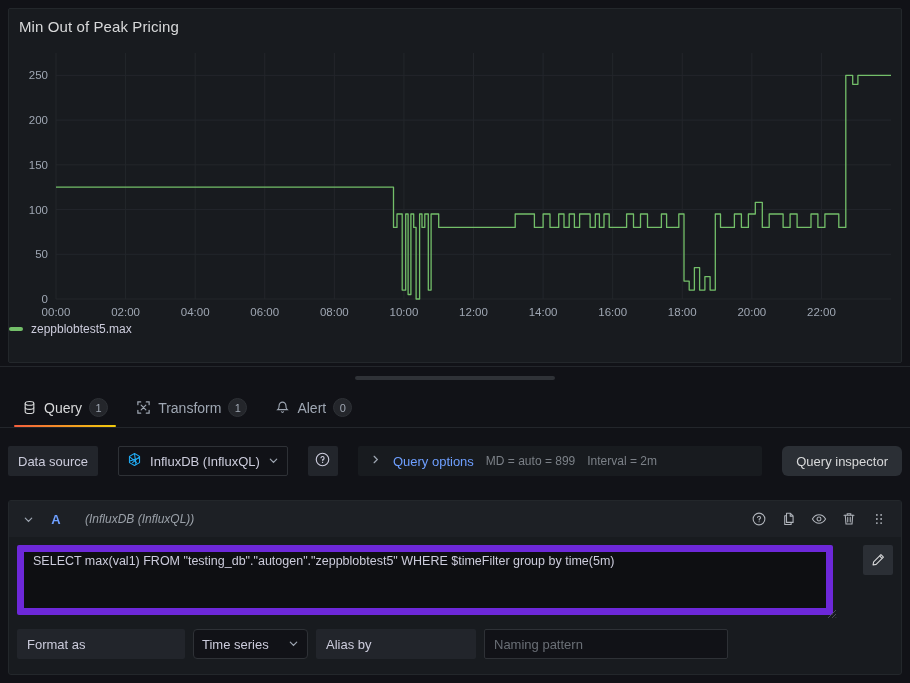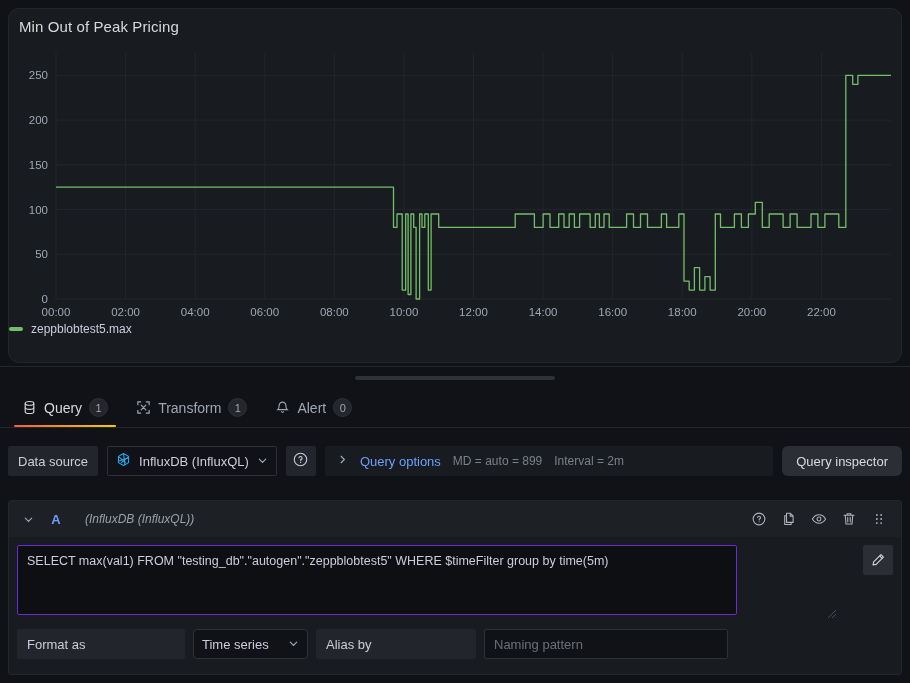--- a/index.html
+++ b/index.html
@@ -14,21 +14,21 @@
 
   
   #panel-area {
     position: absolute; left: 0; top: 0; width: 910px; height: 363px;
     padding: 8px 8px 0 8px;
   }
   .panel {
     width: 894px; height: 355px;
     background: #181b1f;
     border: 1px solid #23272b;
-    border-radius: 11px;
+    border-radius: 2px;
     position: relative;
   }
   .panel-title {
     position: absolute; left: 10px; top: 9px;
     font-size: 15px; color: #d8d9da; font-weight: 500;
     letter-spacing: .1px;
   }
   .chart-wrap { position: absolute; left: 0; top: 34px; width: 894px; height: 288px; }
   .chart-svg { display: block; }
   .legend {
@@ -75,21 +75,21 @@
     min-width: 19px; height: 19px; padding: 0 5px;
     border-radius: 10px; background: #24262b; border: 1px solid #2e3136;
     color: #9fa7b3; font-size: 11px;
     display: flex; align-items: center; justify-content: center;
   }
   .tab-icon { width: 15px; height: 15px; display: block; }
 
   
   #ds-row {
     position: absolute; left: 8px; top: 446px; width: 894px; height: 30px;
-    display: flex; align-items: stretch; gap: 3px;
+    display: flex; align-items: stretch; gap: 14px;
   }
   .ds-label {
     background: #22252b; border-radius: 2px;
     display: flex; align-items: center; padding: 0 10px;
     font-size: 13px; color: #ccccdc; height: 30px;
   }
   .ds-picker {
     margin-left: 6px; background: #111217; border: 1px solid #2e3136;
     border-radius: 2px; height: 30px; display: flex; align-items: center;
     gap: 8px; padding: 0 8px; min-width: 166px; cursor: pointer;
@@ -124,24 +124,24 @@
   }
   .qhead .collapse { width: 22px; display: flex; justify-content: center; cursor: pointer; }
   .qhead .refid { color: #6e9fff; font-size: 13px; font-weight: 600; width: 34px; text-align: center; }
   .qhead .dsname { color: #9aa0a8; font-size: 12px; font-style: italic; margin-left: 12px; }
   .qhead .spacer { flex: 1; }
   .qhead .actions { display: flex; align-items: center; gap: 14px; padding-right: 6px; }
   .icon-btn { cursor: pointer; display: flex; align-items: center; justify-content: center; }
 
   .qbody { position: relative; padding: 8px 8px 0 8px; }
   .qtext {
-    width: 720px; height: 70px; background: #0e0f12;
-    border: 1px solid #6d28d9; border-radius: 2px;
+    width: 816px; height: 70px; background: #0e0f12;
+    border: 7px solid #6d28d9; border-radius: 2px;
     color: #ccccdc; font-size: 12.5px; font-family: "Liberation Sans", sans-serif;
-    padding: 6px 9px; resize: none; outline: none; line-height: 1.45;
+    padding: 0 9px; resize: none; outline: none; line-height: 1.45;
   }
   .resize-grip {
     position: absolute; right: 64px; bottom: 2px; width: 12px; height: 12px;
     pointer-events: none;
   }
   .pencil-btn {
     position: absolute; right: 8px; top: 8px; width: 30px; height: 30px;
     background: #2b2f35; border-radius: 2px;
     display: flex; align-items: center; justify-content: center; cursor: pointer;
   }

